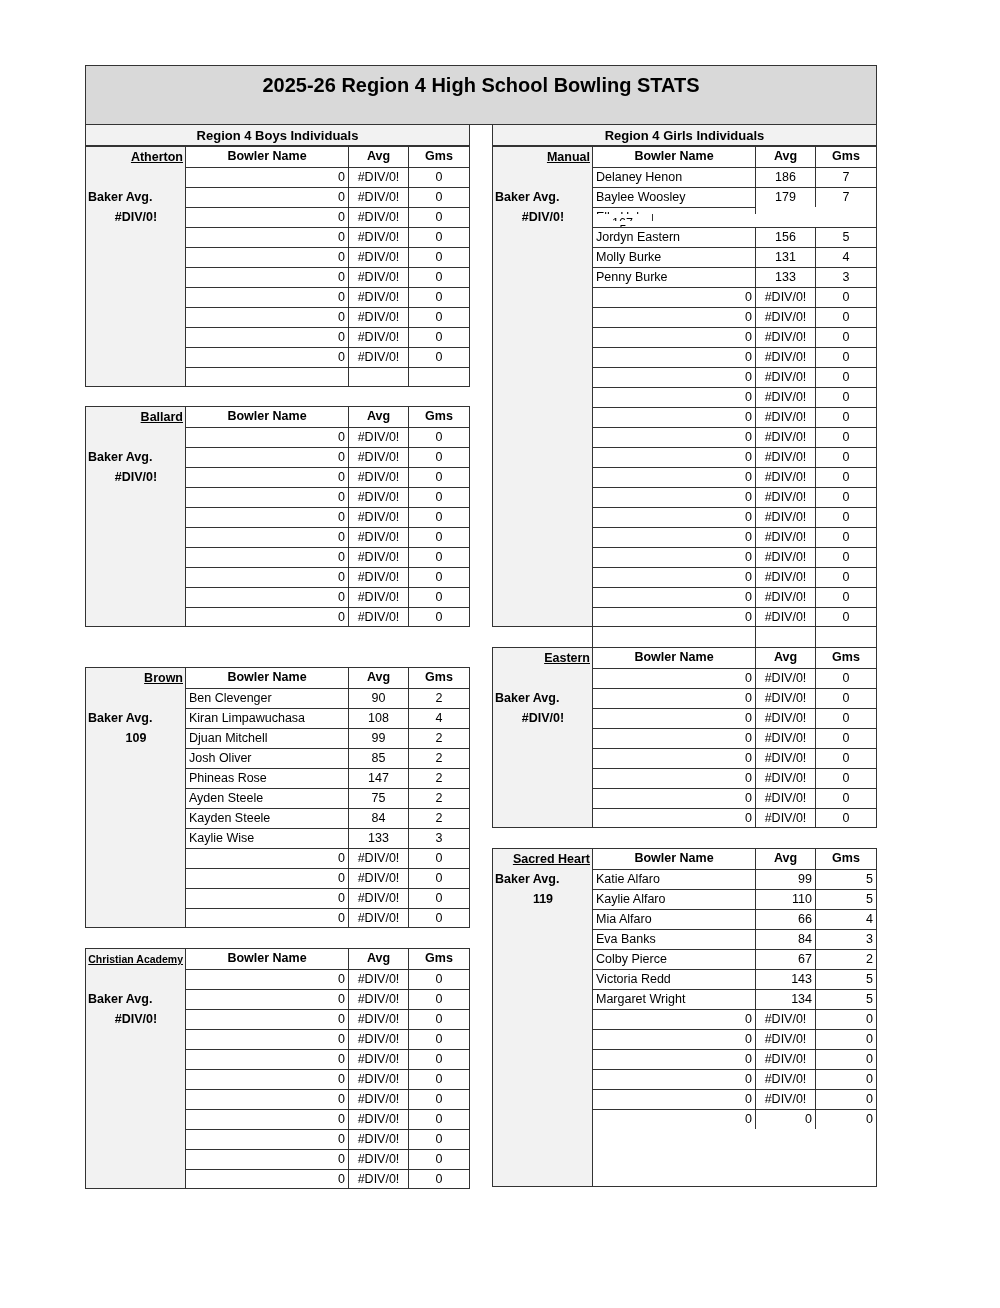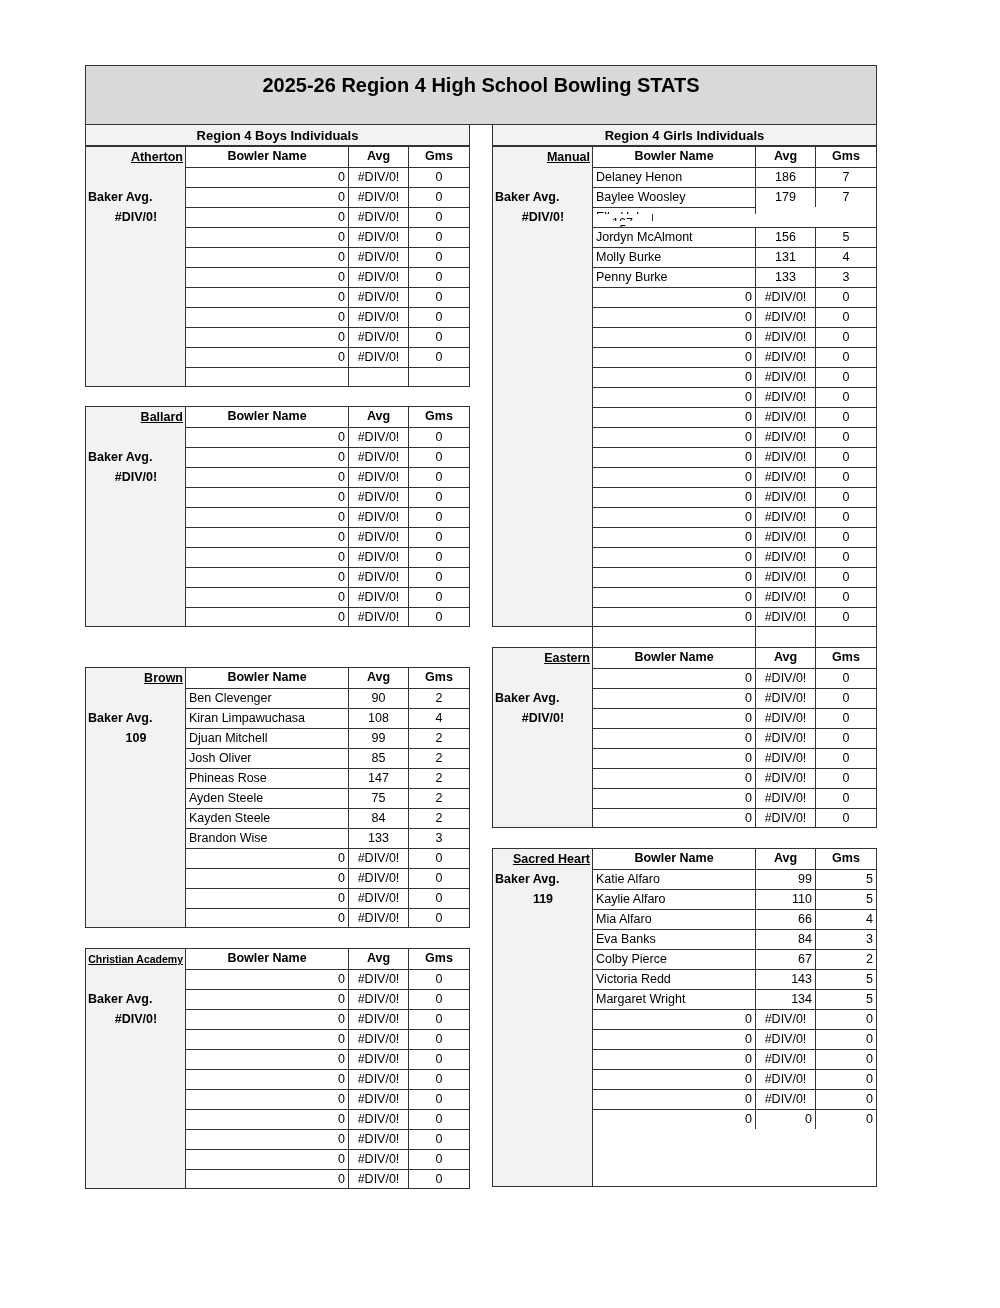--- a/index.html
+++ b/index.html
@@ -212,21 +212,21 @@
         <div class="cell c-name left">Ayden Steele</div>
         <div class="cell c-avg">75</div>
         <div class="cell c-gms">2</div>
       </div>
       <div class="row bordered" style="top: 140px;">
         <div class="cell c-name left">Kayden Steele</div>
         <div class="cell c-avg">84</div>
         <div class="cell c-gms">2</div>
       </div>
       <div class="row bordered" style="top: 160px;">
-        <div class="cell c-name left">Brandon Wise</div>
+        <div class="cell c-name left">Kaylie Wise</div>
         <div class="cell c-avg">133</div>
         <div class="cell c-gms">3</div>
       </div>
       <div class="row bordered" style="top: 180px;">
         <div class="cell c-name right" style="padding-right: 3px;">0</div>
         <div class="cell c-avg">#DIV/0!</div>
         <div class="cell c-gms">0</div>
       </div>
       <div class="row bordered" style="top: 200px;">
         <div class="cell c-name right" style="padding-right: 3px;">0</div>
@@ -331,21 +331,21 @@
         <div class="cell c-name left">Baylee Woosley</div>
         <div class="cell c-avg">179</div>
         <div class="cell c-gms">7</div>
       </div>
       <div class="row bordered" style="top: 60px; flex-direction: column;">
         <div class="cell c-name left">Elle Hoben</div>
         <div class="cell c-avg">167</div>
         <div class="cell c-gms">5</div>
       </div>
       <div class="row bordered" style="top: 80px;">
-        <div class="cell c-name left">Jordyn McAlmont</div>
+        <div class="cell c-name left">Jordyn Eastern</div>
         <div class="cell c-avg">156</div>
         <div class="cell c-gms">5</div>
       </div>
       <div class="row bordered" style="top: 100px;">
         <div class="cell c-name left">Molly Burke</div>
         <div class="cell c-avg">131</div>
         <div class="cell c-gms">4</div>
       </div>
       <div class="row bordered" style="top: 120px;">
         <div class="cell c-name left">Penny Burke</div>

